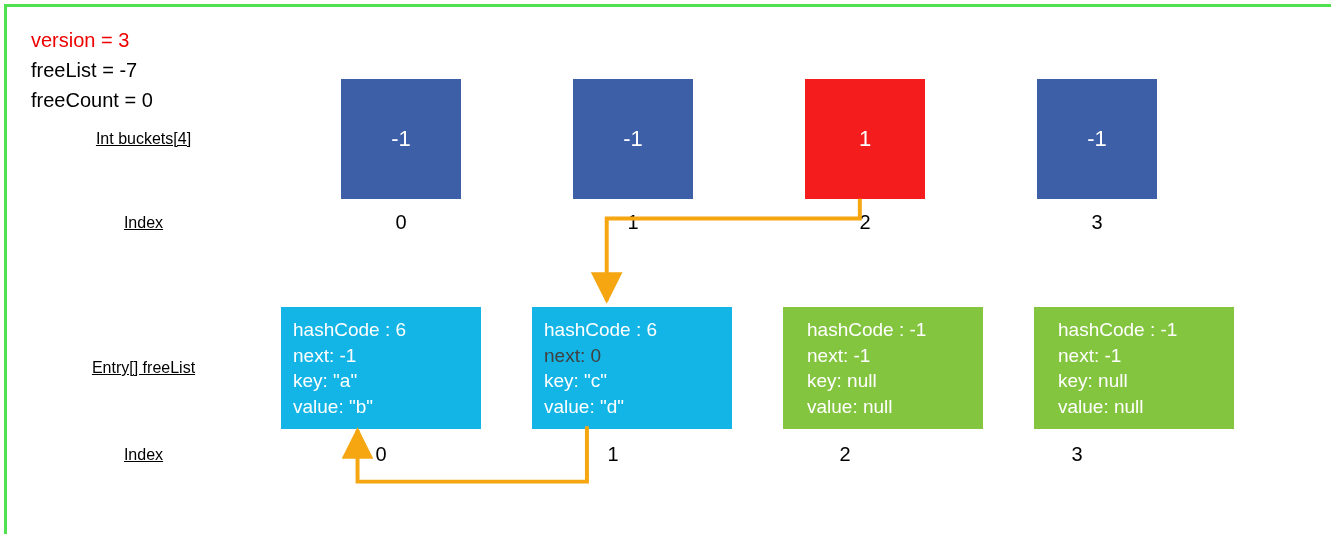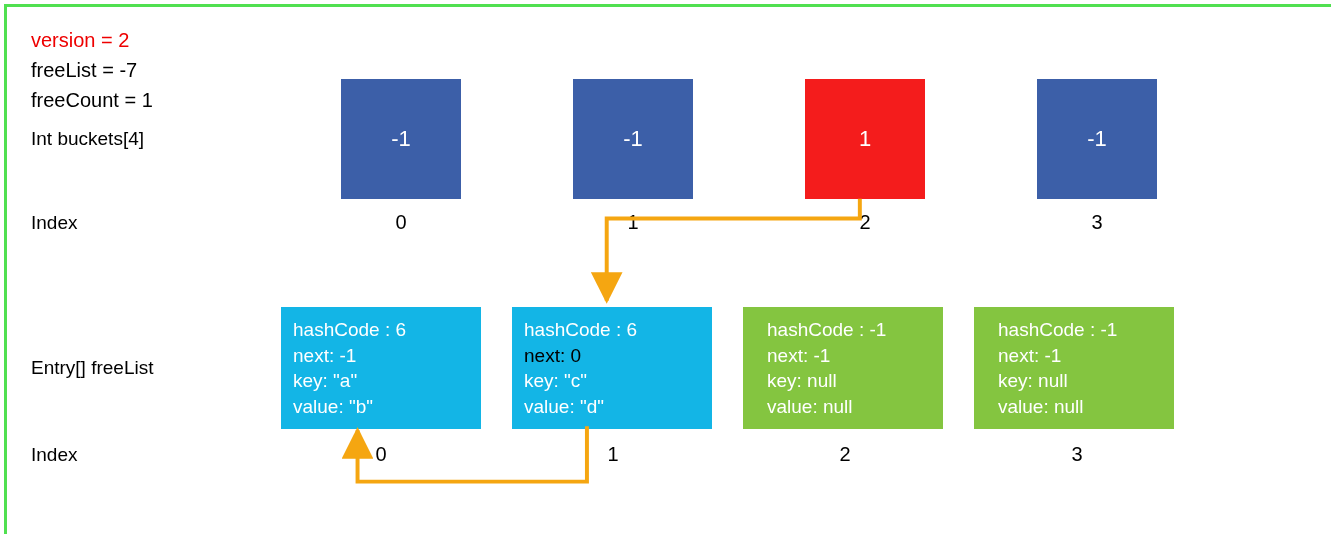--- a/index.html
+++ b/index.html
@@ -27,23 +27,24 @@
 
   .row {
     position: absolute;
     left: 24px;
     right: 24px;
     display: flex;
     align-items: center;
   }
   .row-label {
     width: 235px;
-    text-align: left;
-    font-size: 19px;
+    text-align: center;
+    font-size: 16px;
     padding-right: 10px;
+    text-decoration: underline;
   }
   .cells {
     display: flex;
     gap: 112px;
     margin-left: 75px;
   }
   .bucket {
     width: 120px;
     height: 120px;
     display: flex;
@@ -56,34 +57,34 @@
   .red  { background: #f41c1c; }
 
   .index-row .idx {
     width: 120px;
     text-align: center;
     font-size: 20px;
   }
 
   .entries-cells {
     display: flex;
-    gap: 31px;
+    gap: 51px;
     margin-left: 15px;
   }
   .entry {
     width: 200px;
     height: 122px;
     color: #fff;
     font-size: 19px;
     padding: 10px 12px;
     line-height: 1.35;
   }
   .cyan  { background: #13b5e6; }
   .green { background: #84c540; padding-left: 24px; }
-  .hl-next { color: #000000; }
+  .hl-next { color: #404040; }
 
   .entry-index-cells {
     display: flex;
     gap: 32px;
     margin-left: 15px;
   }
   .entry-index-cells .idx {
     width: 200px;
     text-align: center;
     font-size: 20px;
@@ -95,23 +96,23 @@
     width: 100%; height: 100%;
     pointer-events: none;
   }
 </style>
 </head>
 <body>
 
 <div class="frame">
 
   <div class="meta">
-    <div class="version">version = 2</div>
+    <div class="version">version = 3</div>
     <div>freeList = -7</div>
-    <div>freeCount = 1</div>
+    <div>freeCount = 0</div>
   </div>
 
   <div class="row" style="top:72px;">
     <div class="row-label">Int buckets[4]</div>
     <div class="cells">
       <div class="bucket blue">
           <span>-1</span>
         </div>
       <div class="bucket blue">
           <span>-1</span>

